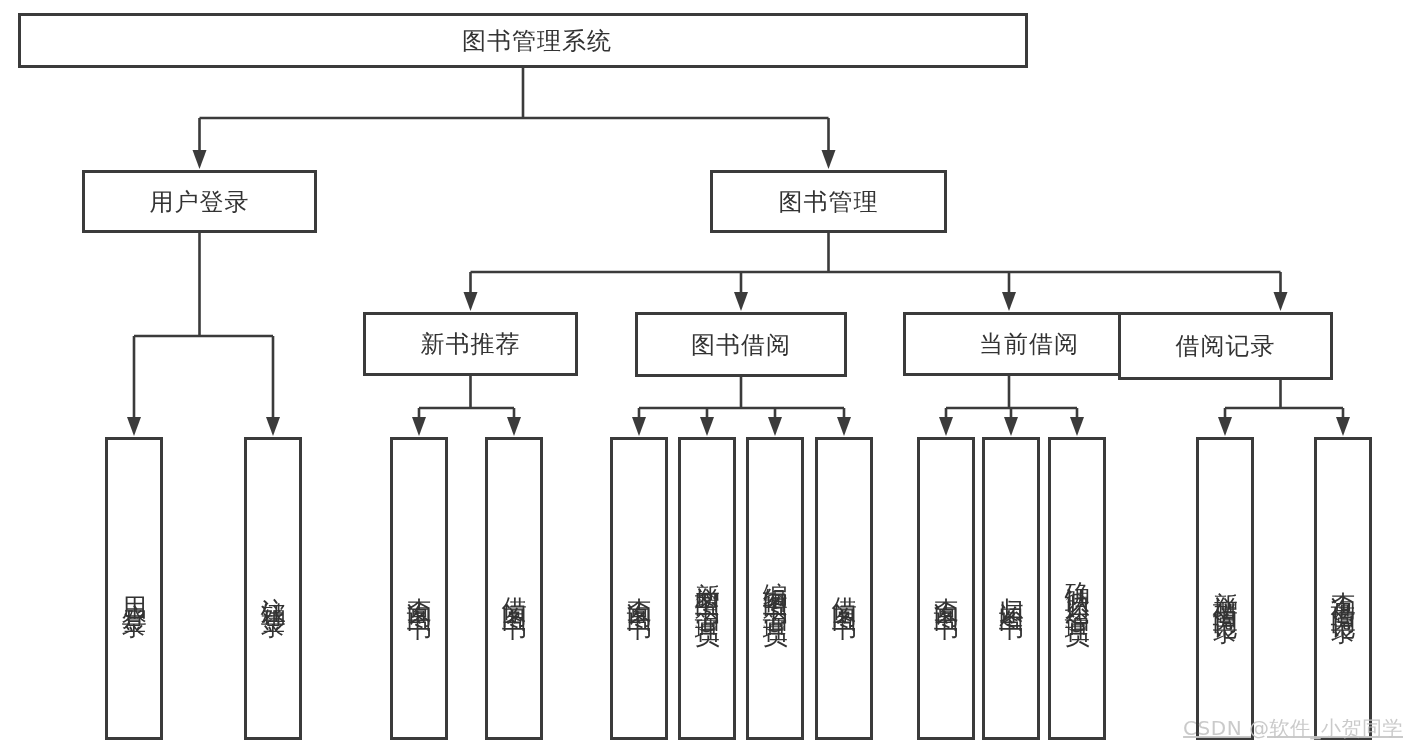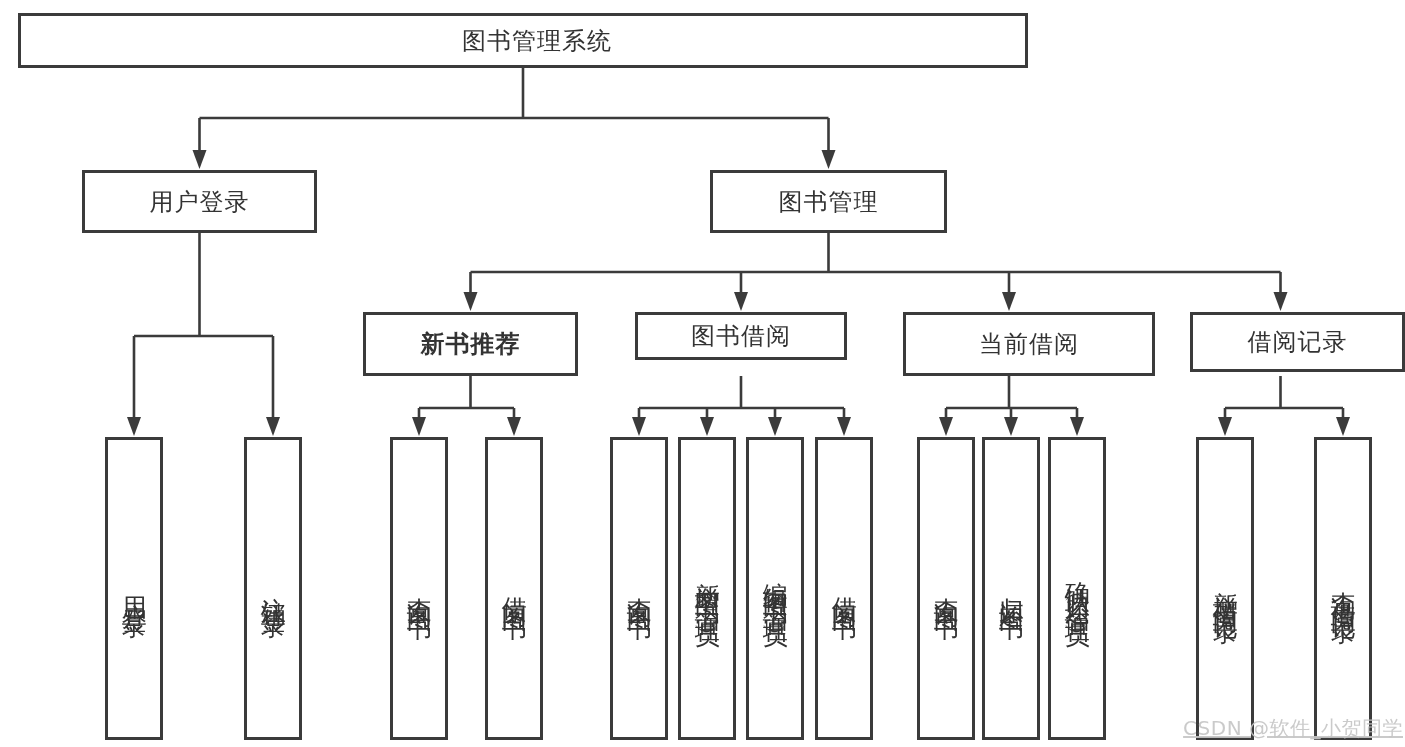--- a/index.html
+++ b/index.html
@@ -23,24 +23,24 @@
     font-size:25px;letter-spacing:6px;line-height:1.1;
     top:437px;height:303px;width:58px;
   }
 
   
   #b-root{left:18px;top:13px;width:1010px;height:55px;padding-left:28px;}
   
   #b-login{left:82px;top:170px;width:235px;height:63px;}
   #b-mgmt{left:710px;top:170px;width:237px;height:63px;}
   
-  #b-rec{left:363px;top:312px;width:215px;height:64px;font-weight:bold;}
-  #b-borrow{left:635px;top:312px;width:212px;height:48px;}
+  #b-rec{left:363px;top:312px;width:215px;height:64px;}
+  #b-borrow{left:635px;top:312px;width:212px;height:65px;}
   #b-current{left:903px;top:312px;width:252px;height:64px;}
-  #b-records{left:1190px;top:312px;width:215px;height:60px;}
+  #b-records{left:1118px;top:312px;width:215px;height:68px;}
   
   #l-1a{left:105px;} #l-1b{left:244px;}
   #l-2a{left:390px;} #l-2b{left:485px;}
   #l-3a{left:610px;} #l-3b{left:678px;} #l-3c{left:746px;} #l-3d{left:815px;}
   #l-4a{left:917px;} #l-4b{left:982px;} #l-4c{left:1048px;}
   #l-5a{left:1196px;} #l-5b{left:1314px;}
 
   .watermark{
     position:absolute;right:2px;bottom:5px;z-index:5;
     font-size:20px;color:rgba(198,198,198,0.92);

